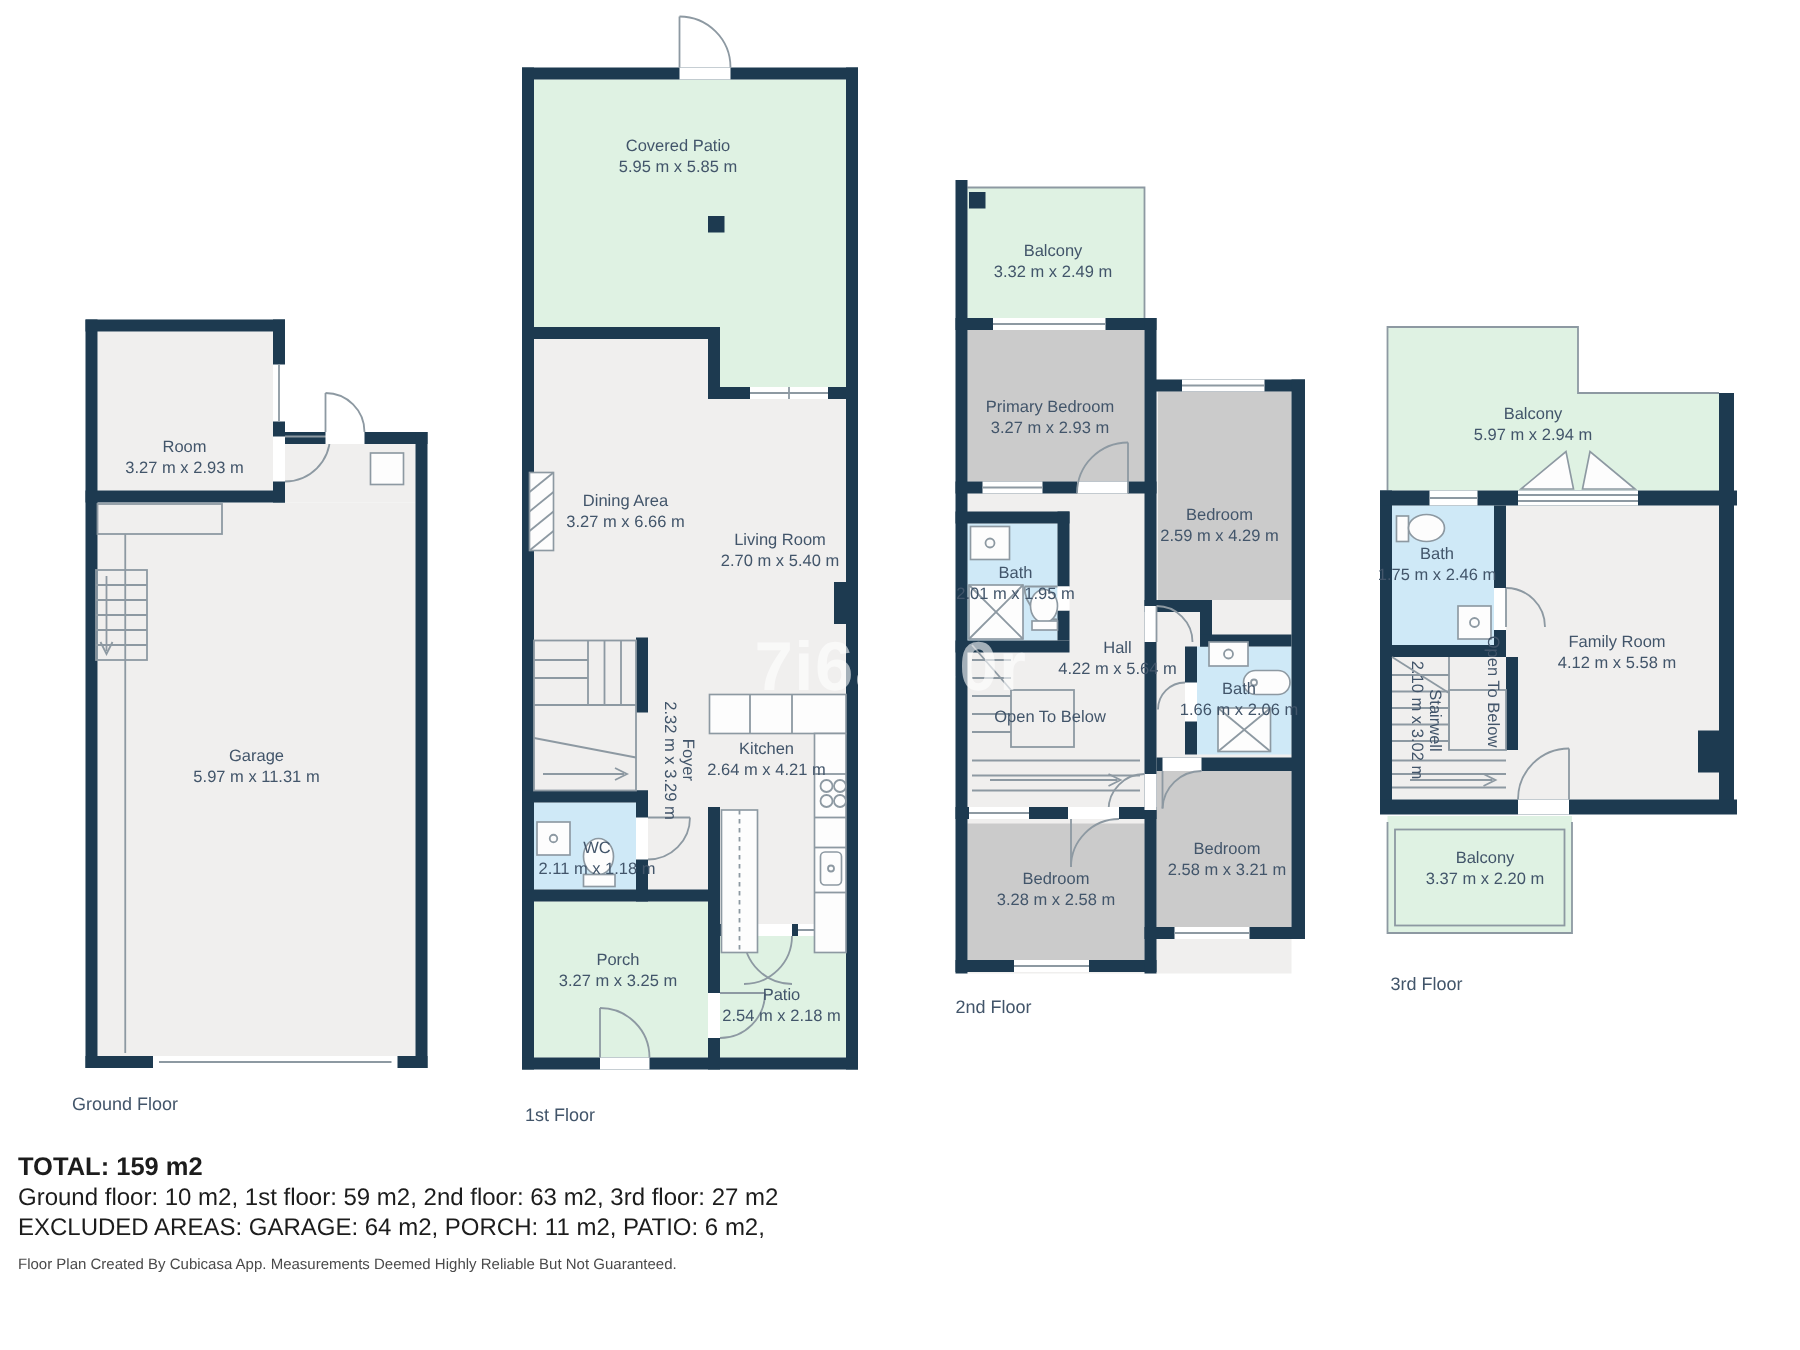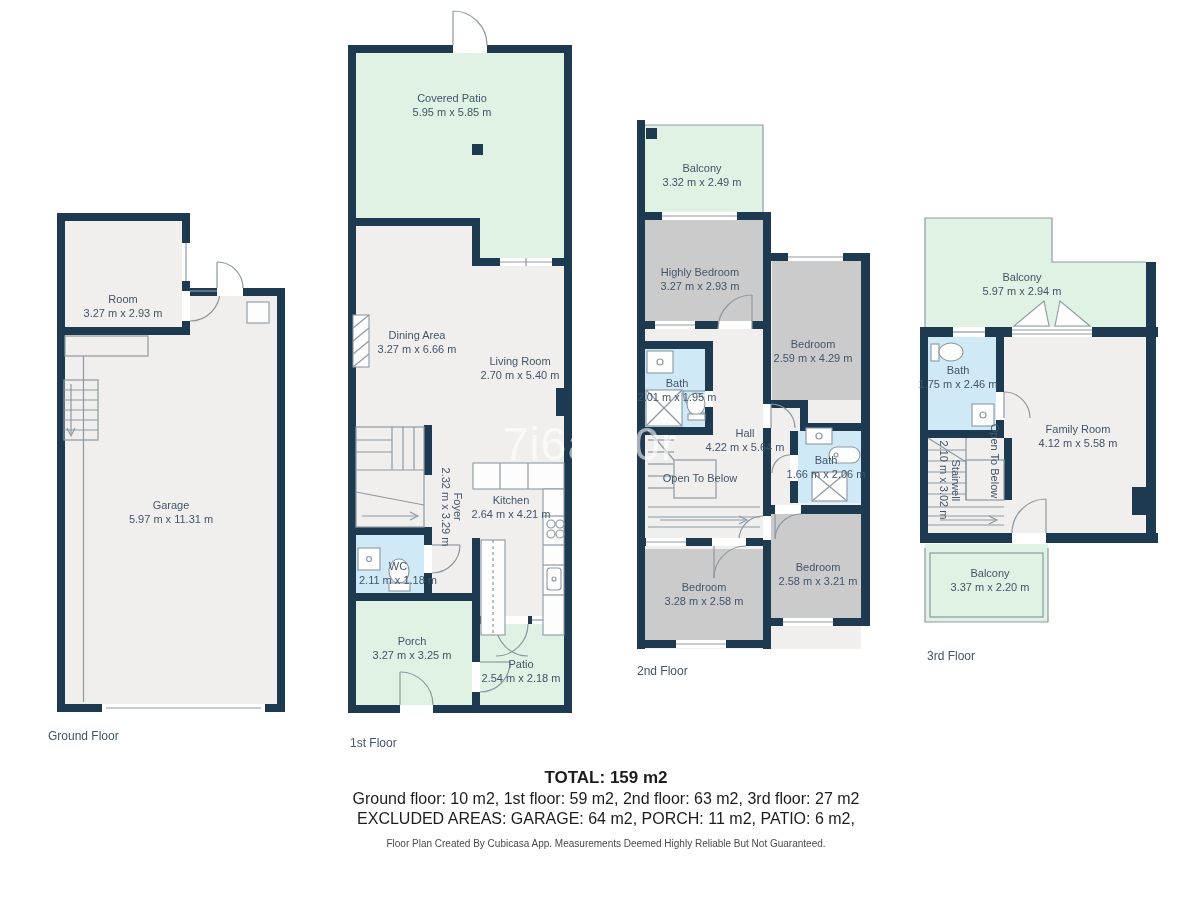--- a/index.html
+++ b/index.html
@@ -15,22 +15,22 @@
   .wht{fill:#ffffff;}
   .ln{fill:none;stroke:#8d99a2;stroke-width:1.2;}
   .fix{fill:#fdfdfd;stroke:#8d99a2;stroke-width:1.1;}
   .dash{stroke-dasharray:3 3;}
   .lbl{position:absolute;transform:translate(-50%,-50%);text-align:center;
        font-size:11px;line-height:13.5px;color:#42556a;white-space:nowrap;z-index:5;}
   .vert{writing-mode:vertical-rl;}
   .vert div{line-height:12px;}
   .floor-lbl{position:absolute;font-size:12px;color:#42556a;z-index:5;}
   .watermark{position:absolute;left:503px;top:417px;z-index:8;
-       font-size:46px;font-weight:400;letter-spacing:1px;color:rgba(255,255,255,0.6);}
-  .summary{position:absolute;left:12px;right:0;top:767px;text-align:center;color:#1c1c1c;z-index:5;}
+       font-size:46px;font-weight:700;letter-spacing:1px;color:rgba(255,255,255,0.6);}
+  .summary{position:absolute;left:12px;right:0;top:767px;color:#1c1c1c;z-index:5;}
   .summary .total{font-size:17px;font-weight:700;line-height:22px;}
   .summary .line{font-size:16px;line-height:20px;}
   .summary .disclaimer{font-size:10px;color:#4a4a4a;margin-top:9px;}
 </style>
 </head>
 <body>
 
 <div id="canvas">
 
 <svg width="1200" height="900" viewBox="0 0 1200 900">
@@ -370,21 +370,21 @@
   <div class="lbl" style="left:521px;top:671px;">
     <div>Patio</div>
     <div>2.54 m x 2.18 m</div>
   </div>
 
   <div class="lbl" style="left:702px;top:175px;">
     <div>Balcony</div>
     <div>3.32 m x 2.49 m</div>
   </div>
   <div class="lbl" style="left:700px;top:279px;">
-    <div>Highly Bedroom</div>
+    <div>Primary Bedroom</div>
     <div>3.27 m x 2.93 m</div>
   </div>
   <div class="lbl" style="left:813px;top:351px;">
     <div>Bedroom</div>
     <div>2.59 m x 4.29 m</div>
   </div>
   <div class="lbl" style="left:677px;top:390px;">
     <div>Bath</div>
     <div>2.01 m x 1.95 m</div>
   </div>

